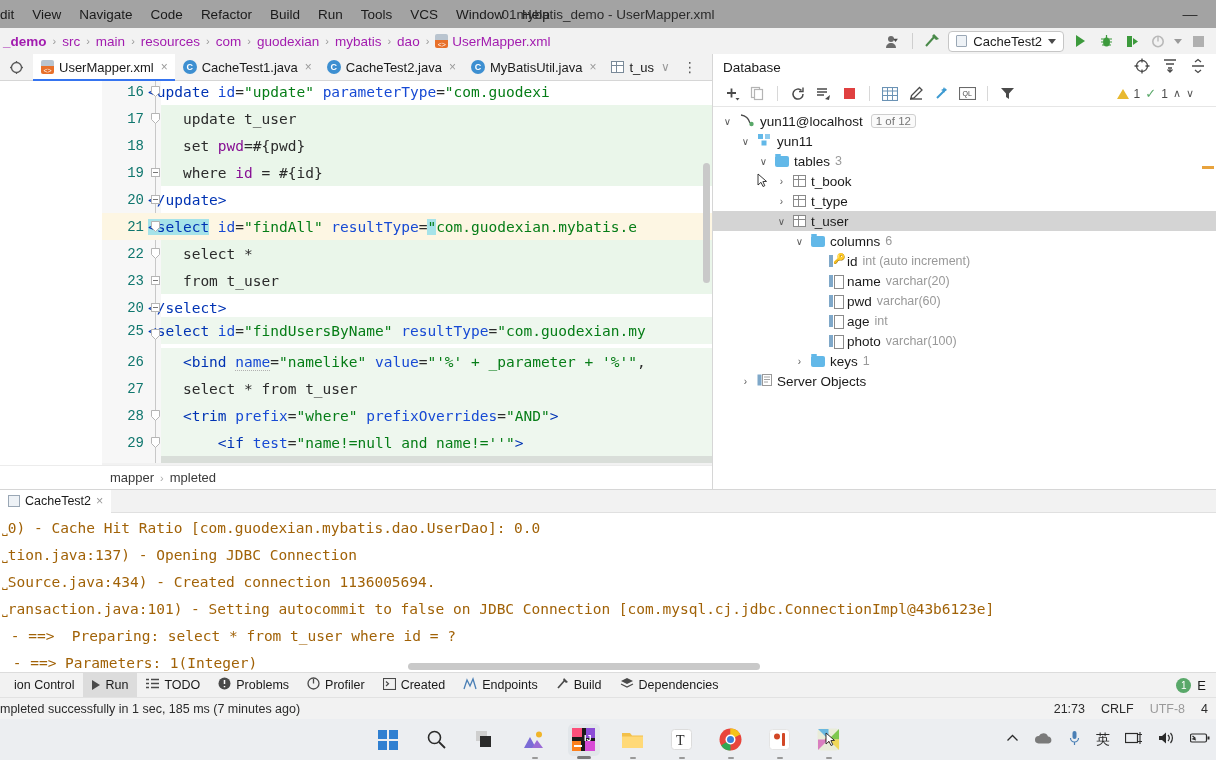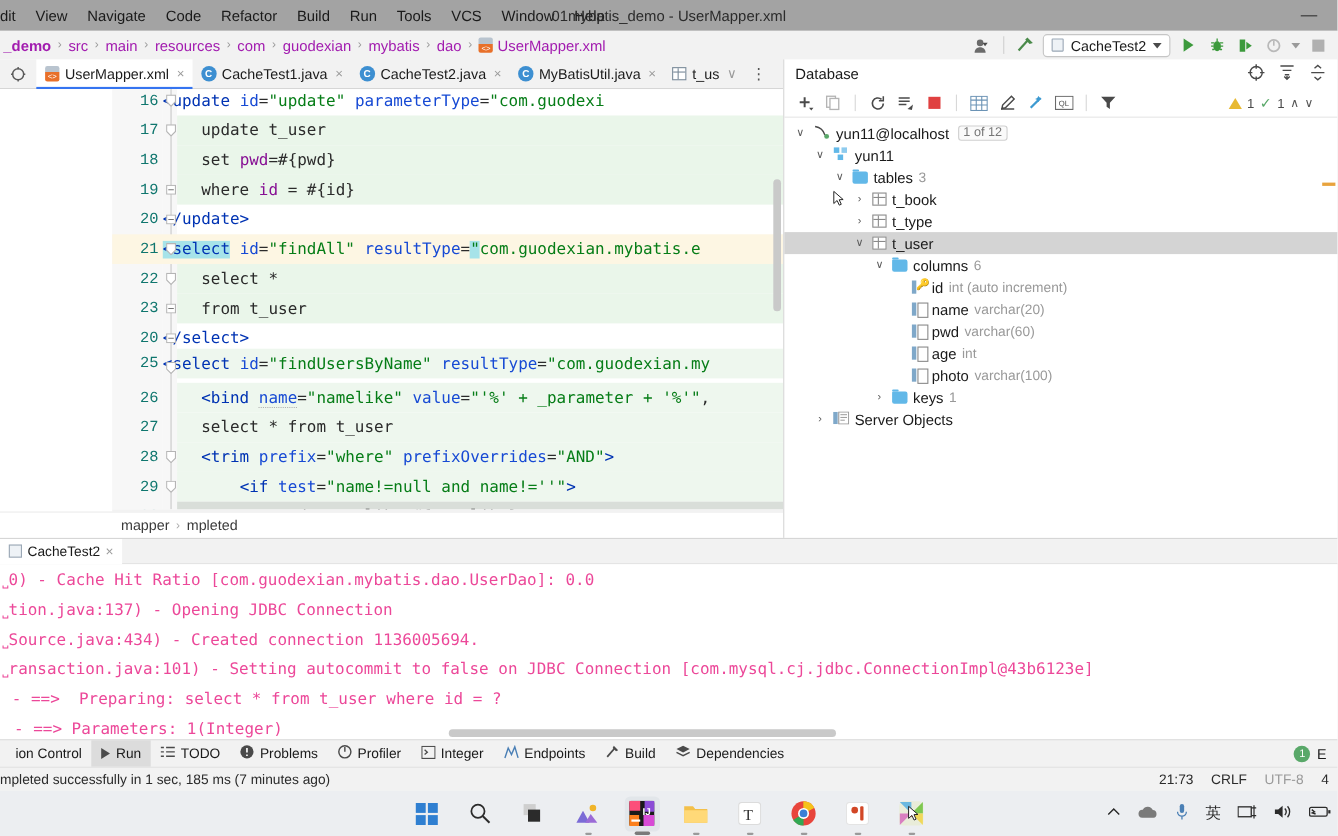--- a/index.html
+++ b/index.html
@@ -227,21 +227,21 @@
     height: 23px; display: flex; align-items: center; background: #f2f2f2;
     border-bottom: 1px solid #e0e0e0;
   }
   .console-tab {
     display: flex; align-items: center; gap: 5px; height: 23px; padding: 0 8px;
     font-size: 12.5px; background: #ffffff; color: #1a1a1a;
   }
   .ct-ico { width: 12px; height: 12px; border: 1px solid #9aa7b5; background: #eef2f6; }
   .console-body {
     position: relative; height: 160px; overflow: hidden; background: #ffffff;
-    font-family: "DejaVu Sans Mono", monospace; font-size: 14.5px; color: #ec4899;
+    font-family: "DejaVu Sans Mono", monospace; font-size: 14.5px; color: #a16207;
   }
   .cline { position: absolute; left: 0; white-space: pre; line-height: 27px; height: 27px; }
   .console-hscroll {
     position: absolute; bottom: 3px; left: 408px; width: 352px; height: 7px;
     background: #c9c9c9; border-radius: 4px;
   }
 
   
   .toolbar-bottom {
     position: absolute; top: 672px; left: 0; width: 1216px; height: 25px;
@@ -881,21 +881,21 @@
       </span>
       <span>Profiler</span>
     </div>
     <div class="tw-btn">
       <span>
         <svg width="13" height="12" viewBox="0 0 13 12">
             <rect x="0.5" y="0.5" width="12" height="11" fill="none" stroke="#4a4a4a" stroke-width="1.1"></rect>
             <path d="M3 3.5l2.5 2.3L3 8" stroke="#4a4a4a" stroke-width="1.2" fill="none"></path>
           </svg>
       </span>
-      <span>Integer</span>
+      <span>Created</span>
     </div>
     <div class="tw-btn">
       <span>
         <svg width="14" height="13" viewBox="0 0 14 13">
             <path d="M1 12L4 3l3 6 3-7 3 10" stroke="#4a7fb5" stroke-width="1.3" fill="none"></path>
           </svg>
       </span>
       <span>Endpoints</span>
     </div>
     <div class="tw-btn">

